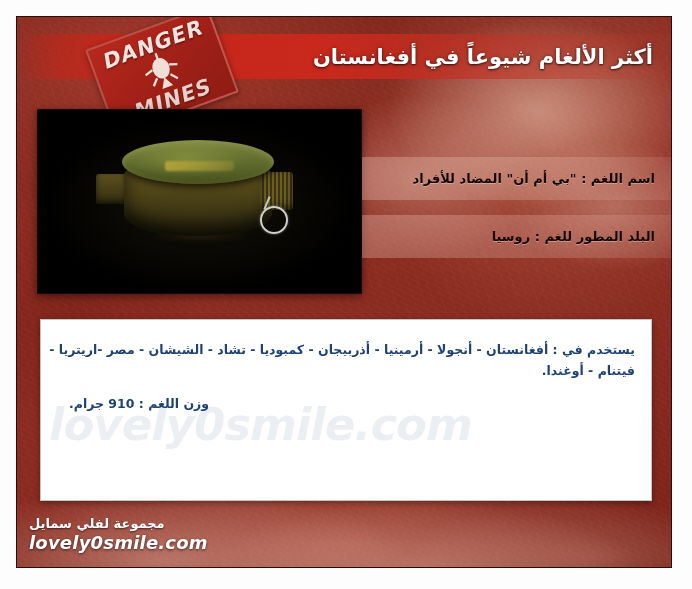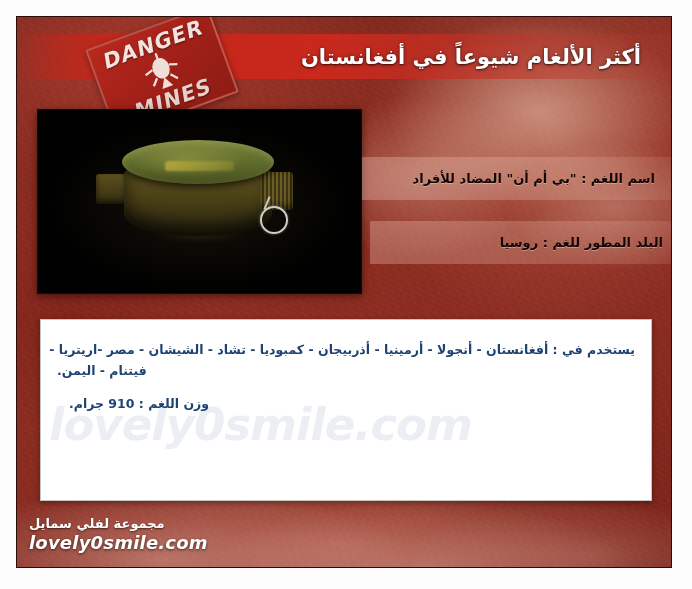--- a/index.html
+++ b/index.html
@@ -65,21 +65,21 @@
     position:absolute;left:0;top:17px;width:100%;height:45px;
     background:linear-gradient(90deg,
       rgba(196,36,24,.0) 0%,
       rgba(196,36,24,.55) 6%,
       rgba(199,38,26,.95) 16%,
       rgba(203,40,28,.97) 46%,
       rgba(190,52,40,.55) 78%,
       rgba(178,60,48,.12) 100%);
   }
   #header-title{
-    position:absolute;left:4px;top:17px;width:100%;height:45px;
+    position:absolute;left:16px;top:17px;width:100%;height:45px;
     display:flex;align-items:center;justify-content:flex-start;
     padding-right:34px;box-sizing:border-box;
     color:#ffffff;font-size:21px;font-weight:bold;
     letter-spacing:0px;
     text-shadow:0 1px 2px rgba(0,0,0,.65), 0 0 4px rgba(0,0,0,.35);
     white-space:nowrap;
   }
 
   
   #danger-sign{
@@ -175,21 +175,21 @@
   .info-band{
     position:absolute;left:345px;width:311px;height:43px;
     background:linear-gradient(90deg, rgba(255,225,210,.28) 0%, rgba(255,225,210,.20) 60%, rgba(255,215,200,.10) 100%);
     display:flex;align-items:center;justify-content:flex-start;
     box-sizing:border-box;padding-right:18px;
     color:#120503;font-size:13px;font-weight:bold;
     white-space:nowrap;
     text-shadow:0 1px 0 rgba(255,235,225,.35);
   }
   #info-band-1{top:140px;}
-  #info-band-2{top:204px;margin-left:8px;}
+  #info-band-2{top:198px;}
 
   
   #content-box{
     position:absolute;left:23px;top:302px;width:612px;height:182px;
     background:#ffffff;
     border:1px solid #c8c4bf;
     box-sizing:border-box;
     overflow:hidden;
     box-shadow:0 2px 6px rgba(0,0,0,.35);
   }
@@ -200,21 +200,21 @@
     white-space:nowrap;direction:ltr;
     letter-spacing:-1px;
     pointer-events:none;
   }
   #content-inner{
     position:relative;z-index:2;
     padding:19px 16px 0 16px;
   }
   .countries-line{
     color:#1d4273;font-size:12.5px;font-weight:bold;
-    line-height:21px;text-align:left;white-space:nowrap;
+    line-height:21px;text-align:right;white-space:nowrap;
   }
   .weight-line{
     color:#1d4273;font-size:12.5px;font-weight:bold;
     line-height:19px;text-align:left;white-space:nowrap;
   }
   #weights{margin-top:13px;padding-left:12px;}
 
   
   #footer{
     position:absolute;left:12px;bottom:14px;
@@ -282,21 +282,21 @@
       <span>اسم اللغم : "بي أم أن" المضاد للأفراد</span>
     </div>
     <div class="info-band" id="info-band-2">
       <span>البلد المطور للغم : روسيا</span>
     </div>
 
     <div id="content-box">
       <div id="content-watermark">lovely0smile.com</div>
       <div id="content-inner">
         <div class="countries-line">يستخدم في : أفغانستان - أنجولا - أرمينيا - أذربيجان - كمبوديا - تشاد - الشيشان - مصر -اريتريا -</div>
-        <div class="countries-line">فيتنام - اليمن.</div>
+        <div class="countries-line">فيتنام - أوغندا.</div>
         <div id="weights">
           <div class="weight-line">وزن اللغم : 910 جرام.</div>
         </div>
       </div>
     </div>
 
     <div id="footer">
       <div id="footer-ar">مجموعة لفلي سمايل</div>
       <div id="footer-url">lovely0smile.com</div>
     </div>

